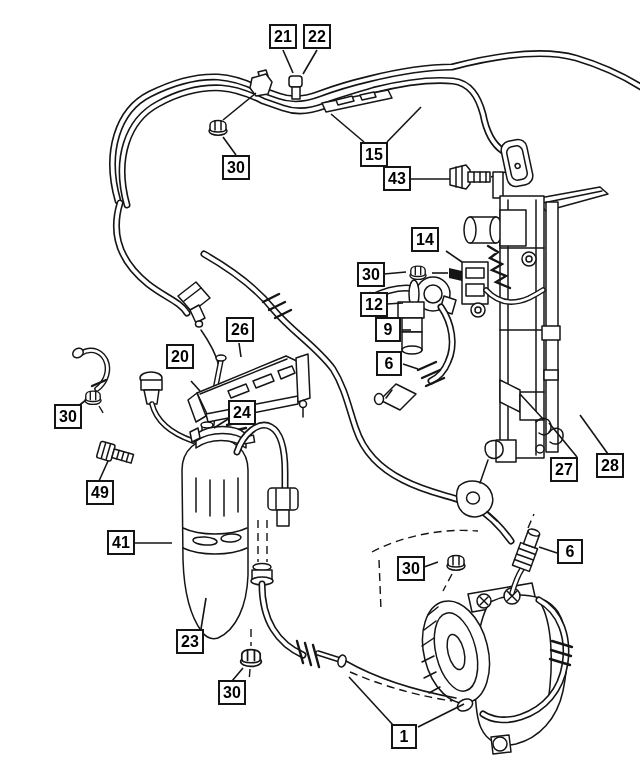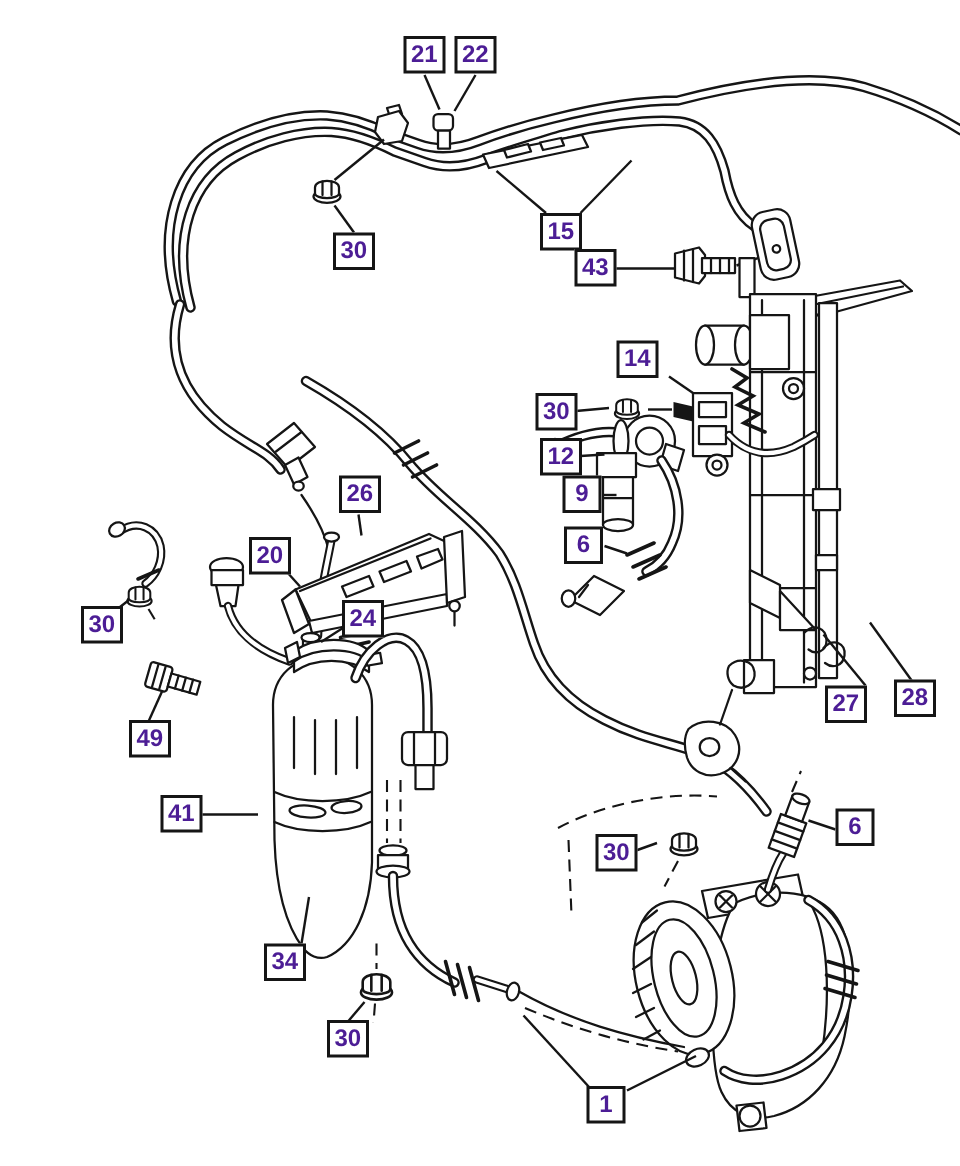--- a/index.html
+++ b/index.html
@@ -1,20 +1,20 @@
 <!DOCTYPE html>
 <html><head>
 <meta charset="utf-8">
 <style>
   html,body{margin:0;padding:0;background:#ffffff;}
   .stage{position:relative;width:640px;height:777px;background:#fff;overflow:hidden;
          font-family:"Liberation Sans", sans-serif;}
   .stage svg{position:absolute;left:0;top:0;}
   .callout{position:absolute;box-sizing:border-box;min-width:26px;height:25px;padding:0 3px;
-           border:2.6px solid #151515;background:#fff;color:#4c1d95;z-index:5;
+           border:2.6px solid #151515;background:#fff;color:#000000;z-index:5;
            display:flex;align-items:center;justify-content:center;
            font-weight:bold;font-size:16px;line-height:1;cursor:pointer;}
   
   .p  {fill:#fff;stroke:#151515;stroke-width:1.5;stroke-linejoin:round;}
   .pf {fill:#151515;stroke:none;}
   .l  {fill:none;stroke:#151515;stroke-width:1.5;stroke-linecap:round;stroke-linejoin:round;}
   .l2 {fill:none;stroke:#151515;stroke-width:2.4;stroke-linecap:round;}
   .tu {fill:none;stroke:#151515;stroke-width:7;stroke-linecap:round;stroke-linejoin:round;}
   .ti {fill:none;stroke:#ffffff;stroke-width:3.8;stroke-linecap:round;stroke-linejoin:round;}
   .tv {fill:none;stroke:#151515;stroke-width:5.6;stroke-linecap:round;stroke-linejoin:round;}
@@ -357,26 +357,26 @@
 <div class="callout" style="left:303px;top:24px">22</div>
 <div class="callout" style="left:222px;top:155px">30</div>
 <div class="callout" style="left:360px;top:142px">15</div>
 <div class="callout" style="left:383px;top:166px">43</div>
 <div class="callout" style="left:411px;top:227px">14</div>
 <div class="callout" style="left:357px;top:262px">30</div>
 <div class="callout" style="left:360px;top:292px">12</div>
 <div class="callout" style="left:375px;top:317px">9</div>
 <div class="callout" style="left:376px;top:351px">6</div>
 <div class="callout" style="left:226px;top:317px">26</div>
-<div class="callout" style="left:166px;top:358px">20</div>
+<div class="callout" style="left:166px;top:344px">20</div>
 <div class="callout" style="left:228px;top:400px">24</div>
 <div class="callout" style="left:54px;top:404px">30</div>
 <div class="callout" style="left:86px;top:480px">49</div>
 <div class="callout" style="left:107px;top:530px">41</div>
 <div class="callout" style="left:550px;top:457px">27</div>
 <div class="callout" style="left:596px;top:453px">28</div>
-<div class="callout" style="left:176px;top:629px">34</div>
+<div class="callout" style="left:176px;top:629px">23</div>
 <div class="callout" style="left:218px;top:680px">30</div>
 <div class="callout" style="left:397px;top:556px">30</div>
 <div class="callout" style="left:557px;top:539px">6</div>
 <div class="callout" style="left:391px;top:724px">1</div>
 
 </div>
 
 </body></html>

